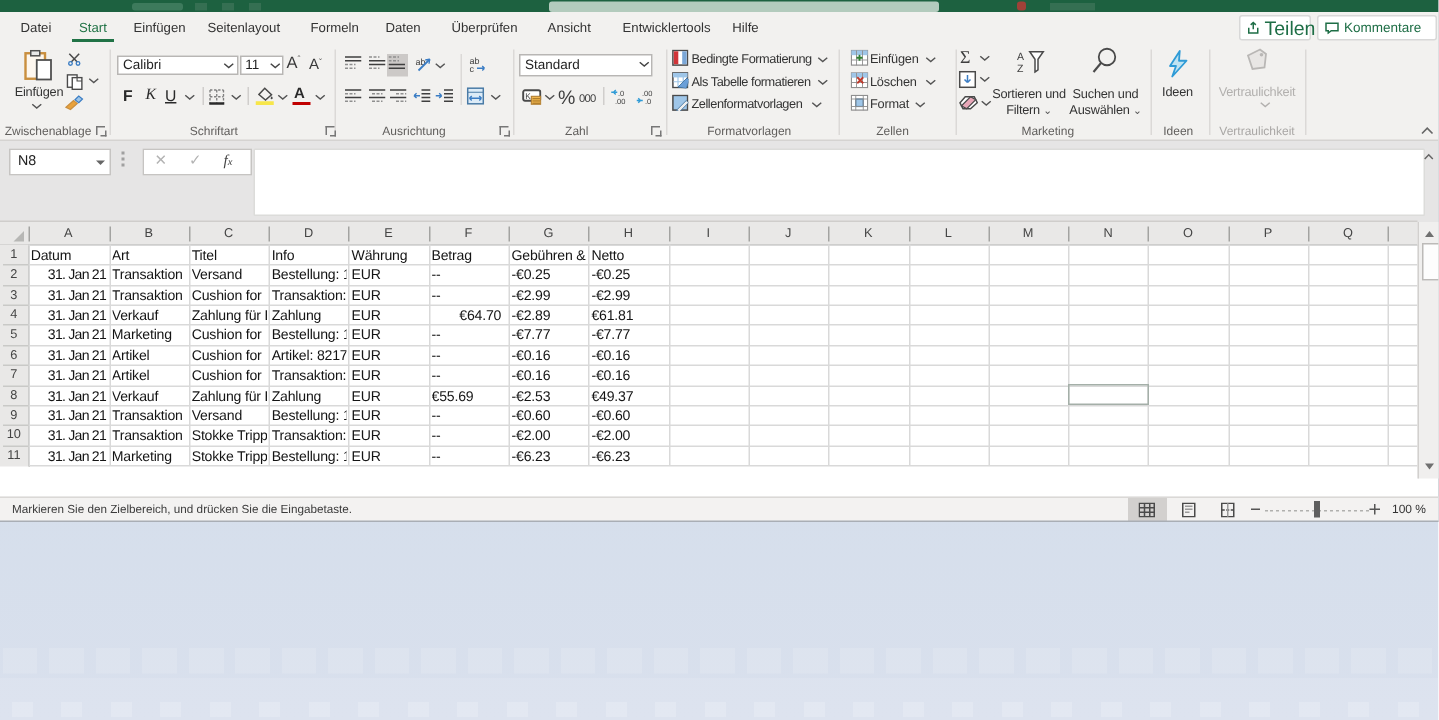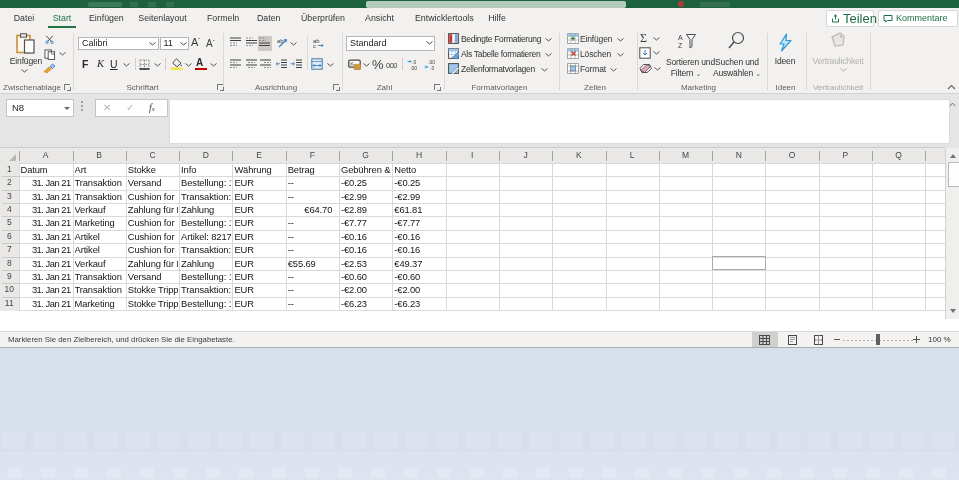--- a/index.html
+++ b/index.html
@@ -348,21 +348,21 @@
 <div class="abs" style="left:654px;top:38.5px">
           <svg width="7" height="4" viewBox="0 0 7 4">
             <path d="M0.5 0.5L3.5 3l3-2.5" fill="none" stroke="#555" stroke-width="1"></path>
           </svg>
         </div>
 <svg class="abs" style="left:678px;top:5px" width="19" height="16" viewBox="0 0 19 16">
  <text x="0" y="7" font-size="7" fill="#3f3f3f" font-family="Liberation Sans">A</text>
  <text x="0" y="15" font-size="7" fill="#3f3f3f" font-family="Liberation Sans">Z</text>
  <path d="M8.5 1.5h9l-3.5 5v7l-2 1.5v-8.5z" fill="#fff" stroke="#4a4a4a" stroke-width="1"></path>
 </svg>
-<div class="rtxt" style="left:657px;top:29px;width:58px;text-align:right;color:#333">Sortieren und</div>
+<div class="rtxt" style="left:657px;top:29px;width:58px;text-align:center;color:#333">Sortieren und</div>
 <div class="rtxt" style="left:657px;top:39.5px;width:58px;text-align:center;color:#333">Filtern <span style="font-size:7px;color:#555">⌄</span></div>
 <svg class="abs" style="left:727px;top:3px" width="20" height="19" viewBox="0 0 20 19">
  <circle cx="11" cy="7" r="5.5" fill="none" stroke="#4a4a4a" stroke-width="1.2"></circle>
  <path d="M7 11L2 17" stroke="#4a4a4a" stroke-width="1.4"></path>
 </svg>
 <div class="rtxt" style="left:709px;top:29px;width:56px;text-align:center;color:#333">Suchen und</div>
 <div class="rtxt" style="left:709px;top:39.5px;width:56px;text-align:center;color:#333">Auswählen <span style="font-size:7px;color:#555">⌄</span></div>
 <div class="glabel" style="left:668px;width:61px">Marketing</div>
 
 <svg class="abs" style="left:777px;top:5px" width="17" height="19" viewBox="0 0 17 19">
@@ -494,21 +494,21 @@
 <div style="position:absolute;left:18.5px;top:283.24px;width:926.5px;height:1px;background:#d9d9d9"></div>
 <div style="position:absolute;left:0px;top:283.24px;width:18.5px;height:13.36px;line-height:13.36px;text-align:center;font-size:8.5px;color:#454545">10</div>
 <div style="position:absolute;left:2px;top:283.24px;width:16.5px;height:1px;background:#c9c9c7"></div>
 <div style="position:absolute;left:18.5px;top:296.60px;width:926.5px;height:1px;background:#d9d9d9"></div>
 <div style="position:absolute;left:0px;top:296.60px;width:18.5px;height:13.36px;line-height:13.36px;text-align:center;font-size:8.5px;color:#454545">11</div>
 <div style="position:absolute;left:2px;top:296.60px;width:16.5px;height:1px;background:#c9c9c7"></div>
 <div style="position:absolute;left:18.5px;top:309.96px;width:926.5px;height:1px;background:#d9d9d9"></div>
 <div style="position:absolute;left:0px;top:147.0px;width:945.0px;height:1px;background:#cfcdcb"></div>
 <div class="cell" style="left:20.5px;top:163.00px;width:51.0px;text-align:left;height:13.36px;line-height:13.76px">Datum</div>
 <div class="cell" style="left:74.5px;top:163.00px;width:50.3px;text-align:left;height:13.36px;line-height:13.76px">Art</div>
-<div class="cell" style="left:127.8px;top:163.00px;width:50.3px;text-align:left;height:13.36px;line-height:13.76px">Stokke</div>
+<div class="cell" style="left:127.8px;top:163.00px;width:50.3px;text-align:left;height:13.36px;line-height:13.76px">Titel</div>
 <div class="cell" style="left:181.1px;top:163.00px;width:50.3px;text-align:left;height:13.36px;line-height:13.76px">Info</div>
 <div class="cell" style="left:234.4px;top:163.00px;width:50.3px;text-align:left;height:13.36px;line-height:13.76px">Währung</div>
 <div class="cell" style="left:287.7px;top:163.00px;width:50.3px;text-align:left;height:13.36px;line-height:13.76px">Betrag</div>
 <div class="cell" style="left:341.0px;top:163.00px;width:50.3px;text-align:left;height:13.36px;line-height:13.76px">Gebühren &amp;</div>
 <div class="cell" style="left:394.3px;top:163.00px;width:61px;text-align:left;height:13.36px;line-height:13.76px">Netto</div>
 <div class="cell dt" style="left:18.5px;top:176.36px;width:52.2px;text-align:right;height:13.36px;line-height:13.76px">31. Jan 21</div>
 <div class="cell" style="left:74.5px;top:176.36px;width:50.3px;text-align:left;height:13.36px;line-height:13.76px">Transaktion</div>
 <div class="cell" style="left:127.8px;top:176.36px;width:50.3px;text-align:left;height:13.36px;line-height:13.76px">Versand</div>
 <div class="cell" style="left:181.1px;top:176.36px;width:50.3px;text-align:left;height:13.36px;line-height:13.76px">Bestellung: 113-31</div>
 <div class="cell" style="left:234.4px;top:176.36px;width:50.3px;text-align:left;height:13.36px;line-height:13.76px">EUR</div>
@@ -521,21 +521,21 @@
 <div class="cell" style="left:181.1px;top:189.72px;width:50.3px;text-align:left;height:13.36px;line-height:13.76px">Transaktion: 12</div>
 <div class="cell" style="left:234.4px;top:189.72px;width:50.3px;text-align:left;height:13.36px;line-height:13.76px">EUR</div>
 <div class="cell" style="left:287.7px;top:189.72px;width:50.3px;text-align:left;height:13.36px;line-height:13.76px">--</div>
 <div class="cell" style="left:341.0px;top:189.72px;width:50.3px;text-align:left;height:13.36px;line-height:13.76px">-€2.99</div>
 <div class="cell" style="left:394.3px;top:189.72px;width:50.3px;text-align:left;height:13.36px;line-height:13.76px">-€2.99</div>
 <div class="cell dt" style="left:18.5px;top:203.08px;width:52.2px;text-align:right;height:13.36px;line-height:13.76px">31. Jan 21</div>
 <div class="cell" style="left:74.5px;top:203.08px;width:50.3px;text-align:left;height:13.36px;line-height:13.76px">Verkauf</div>
 <div class="cell" style="left:127.8px;top:203.08px;width:50.3px;text-align:left;height:13.36px;line-height:13.76px">Zahlung für E</div>
 <div class="cell" style="left:181.1px;top:203.08px;width:50.3px;text-align:left;height:13.36px;line-height:13.76px">Zahlung</div>
 <div class="cell" style="left:234.4px;top:203.08px;width:50.3px;text-align:left;height:13.36px;line-height:13.76px">EUR</div>
-<div class="cell" style="left:282px;top:203.08px;width:50.3px;text-align:right;height:13.36px;line-height:13.76px">€64.70</div>
+<div class="cell" style="left:295px;top:203.08px;width:50.3px;text-align:center;height:13.36px;line-height:13.76px">€64.70</div>
 <div class="cell" style="left:341.0px;top:203.08px;width:61px;text-align:left;height:13.36px;line-height:13.76px">-€2.89</div>
 <div class="cell" style="left:394.3px;top:203.08px;width:50.3px;text-align:left;height:13.36px;line-height:13.76px">€61.81</div>
 <div class="cell dt" style="left:18.5px;top:216.44px;width:52.2px;text-align:right;height:13.36px;line-height:13.76px">31. Jan 21</div>
 <div class="cell" style="left:74.5px;top:216.44px;width:50.3px;text-align:left;height:13.36px;line-height:13.76px">Marketing</div>
 <div class="cell" style="left:127.8px;top:216.44px;width:50.3px;text-align:left;height:13.36px;line-height:13.76px">Cushion for</div>
 <div class="cell" style="left:181.1px;top:216.44px;width:50.3px;text-align:left;height:13.36px;line-height:13.76px">Bestellung: 113-31</div>
 <div class="cell" style="left:234.4px;top:216.44px;width:50.3px;text-align:left;height:13.36px;line-height:13.76px">EUR</div>
 <div class="cell" style="left:287.7px;top:216.44px;width:50.3px;text-align:left;height:13.36px;line-height:13.76px">--</div>
 <div class="cell" style="left:341.0px;top:216.44px;width:50.3px;text-align:left;height:13.36px;line-height:13.76px">-€7.77</div>
 <div class="cell" style="left:394.3px;top:216.44px;width:50.3px;text-align:left;height:13.36px;line-height:13.76px">-€7.77</div>

